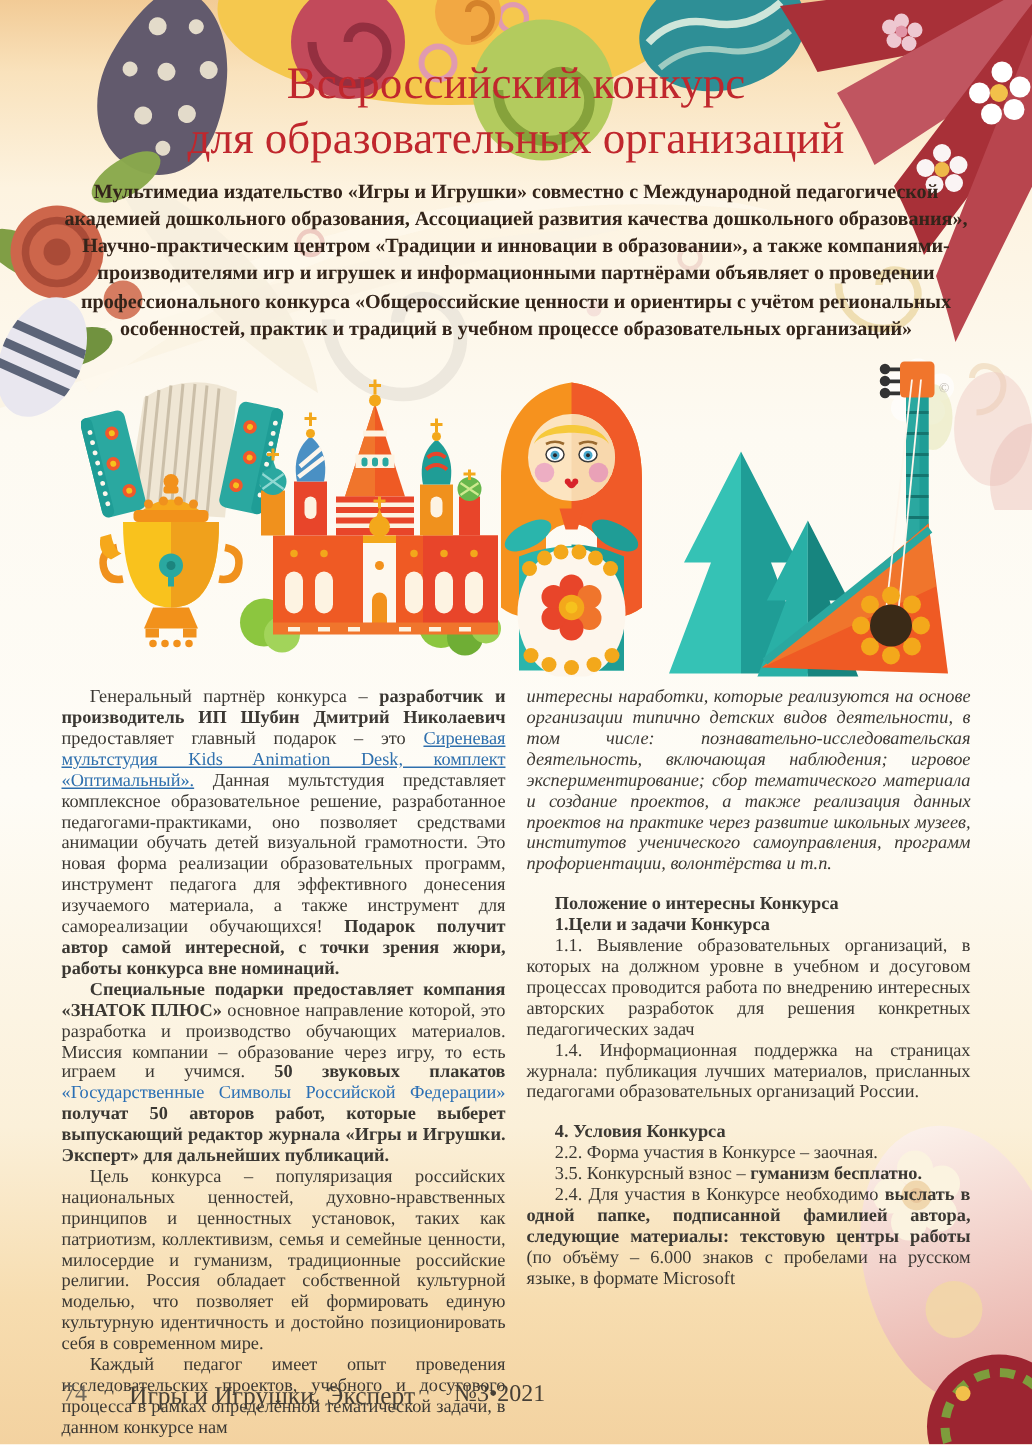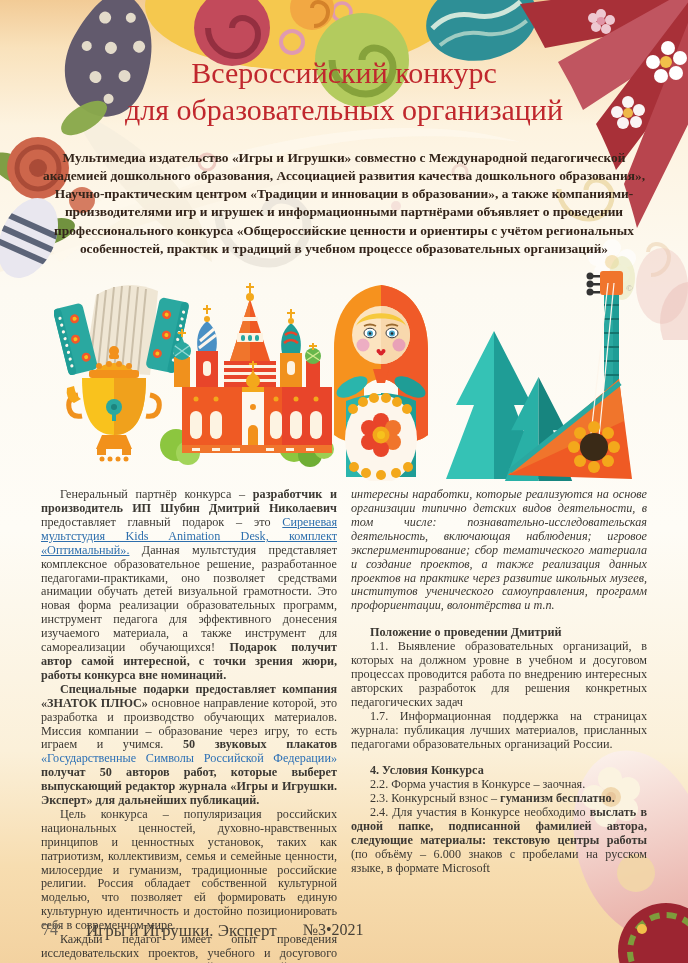--- a/index.html
+++ b/index.html
@@ -2,23 +2,23 @@
 <html><head>
 <meta charset="utf-8">
 <style>
   html,body{margin:0;padding:0;}
   body{width:688px;height:963px;overflow:hidden;font-family:"Liberation Serif",serif;background:#fff;}
   .page{position:relative;width:688px;height:963px;overflow:hidden;
     background:linear-gradient(180deg,#f2cb96 0%,#f9e2bc 5%,#fdf3e0 13%,#fdfaf2 30%,#fefcf6 55%,#fbf0d9 78%,#f7ddb0 90%,#f3d2a0 100%);}
   .deco-top{position:absolute;top:0;left:0;z-index:1;}
   .deco-bottom{position:absolute;right:0;bottom:0;z-index:1;}
   .content{position:relative;z-index:2;}
-  .title{margin:0;padding-top:55px;text-align:center;font-weight:normal;
+  .title{margin:0;padding-top:38px;text-align:center;font-weight:normal;
     font-size:30px;line-height:1.23;color:#c0272d;}
-  .intro{width:612px;margin:20px auto 0;text-align:center;font-weight:bold;
+  .intro{width:612px;margin:7px auto 0;text-align:center;font-weight:bold;
     font-size:13.4px;line-height:1.36;color:#33241a;}
   .illustration{display:block;width:580px;height:212px;margin:11px auto 0;}
   .columns{width:606px;margin:7px auto 0;display:flex;gap:14px;color:#3b3833;}
   .col{width:296px;font-size:12.2px;line-height:13.9px;}
   .para{margin:0;text-indent:1.55em;text-align:justify;}
   .para.noindent{text-indent:0;font-style:italic;}
   .para.heading{font-weight:bold;text-align:left;}
   .para.space-before{margin-top:13px;}
   .seg-normal{}
   .seg-bold{font-weight:bold;}
@@ -463,26 +463,27 @@
 
     <div class="columns">
       <div class="col">
           <p class="para"><span class="seg-normal">Генеральный партнёр конкурса – </span><span class="seg-bold">разработчик и производитель ИП Шубин Дмитрий Николаевич </span><span class="seg-normal">предоставляет главный подарок – это </span><a class="seg-link">Сиреневая мультстудия Kids Animation Desk, комплект «Оптимальный».</a><span class="seg-normal"> Данная мультстудия представляет комплексное образовательное решение, разработанное педагогами-практиками, оно позволяет средствами анимации обучать детей визуальной грамотности. Это новая форма реализации образовательных программ, инструмент педагога для эффективного донесения изучаемого материала, а также инструмент для самореализации обучающихся! </span><span class="seg-bold">Подарок получит автор самой интересной, с точки зрения жюри, работы конкурса вне номинаций.</span></p>
           <p class="para"><span class="seg-bold">Специальные подарки предоставляет компания «ЗНАТОК ПЛЮС» </span><span class="seg-normal">основное направление которой, это разработка и производство обучающих материалов. Миссия компании – образование через игру, то есть играем и учимся. </span><span class="seg-bold">50 звуковых плакатов </span><span class="seg-boldblue">«Государственные Символы Российской Федерации»</span><span class="seg-bold"> получат 50 авторов работ, которые выберет выпускающий редактор журнала «Игры и Игрушки. Эксперт» для дальнейших публикаций.</span></p>
           <p class="para"><span class="seg-normal">Цель конкурса – популяризация российских национальных ценностей, духовно-нравственных принципов и ценностных установок, таких как патриотизм, коллективизм, семья и семейные ценности, милосердие и гуманизм, традиционные российские религии. Россия обладает собственной культурной моделью, что позволяет ей формировать единую культурную идентичность и достойно позиционировать себя в современном мире.</span></p>
           <p class="para"><span class="seg-normal">Каждый педагог имеет опыт проведения исследовательских проектов, учебного и досугового процесса в рамках определённой тематической задачи, в данном конкурсе нам</span></p>
         </div>
       <div class="col">
           <p class="para noindent"><span class="seg-normal">интересны наработки, которые реализуются на основе организации типично детских видов деятельности, в том числе: познавательно-исследовательская деятельность, включающая наблюдения; игровое экспериментирование; сбор тематического материала и создание проектов, а также реализация данных проектов на практике через развитие школьных музеев, институтов ученического самоуправления, программ профориентации, волонтёрства и т.п.</span></p>
-          <p class="para heading space-before"><span class="seg-bold">Положение о проведении Дмитрий</span></p>
+          <p class="para heading space-before"><span class="seg-bold">Положение о интересны Конкурса</span></p>
+          <p class="para heading"><span class="seg-bold">1.Цели и задачи Конкурса</span></p>
           <p class="para"><span class="seg-normal">1.1. Выявление образовательных организаций, в которых на должном уровне в учебном и досуговом процессах проводится работа по внедрению интересных авторских разработок для решения конкретных педагогических задач</span></p>
-          <p class="para"><span class="seg-normal">1.7. Информационная поддержка на страницах журнала: публикация лучших материалов, присланных педагогами образовательных организаций России.</span></p>
+          <p class="para"><span class="seg-normal">1.4. Информационная поддержка на страницах журнала: публикация лучших материалов, присланных педагогами образовательных организаций России.</span></p>
           <p class="para heading space-before"><span class="seg-bold">4. Условия Конкурса</span></p>
           <p class="para"><span class="seg-normal">2.2. Форма участия в Конкурсе – заочная.</span></p>
-          <p class="para"><span class="seg-normal">2.3. Конкурсный взнос – </span><span class="seg-bold">гуманизм бесплатно.</span></p>
+          <p class="para"><span class="seg-normal">3.5. Конкурсный взнос – </span><span class="seg-bold">гуманизм бесплатно.</span></p>
           <p class="para"><span class="seg-normal">2.4. Для участия в Конкурсе необходимо </span><span class="seg-bold">выслать в одной папке, подписанной фамилией автора, следующие материалы: текстовую центры работы </span><span class="seg-normal">(по объёму – 6.000 знаков с пробелами на русском языке, в формате Microsoft</span></p>
         </div>
     </div>
   </div>
 
   <div class="footer">
     <span class="page-number">74</span>
     <span class="journal">Игры и Игрушки. Эксперт</span>
     <span class="issue">№3•2021</span>
   </div>

